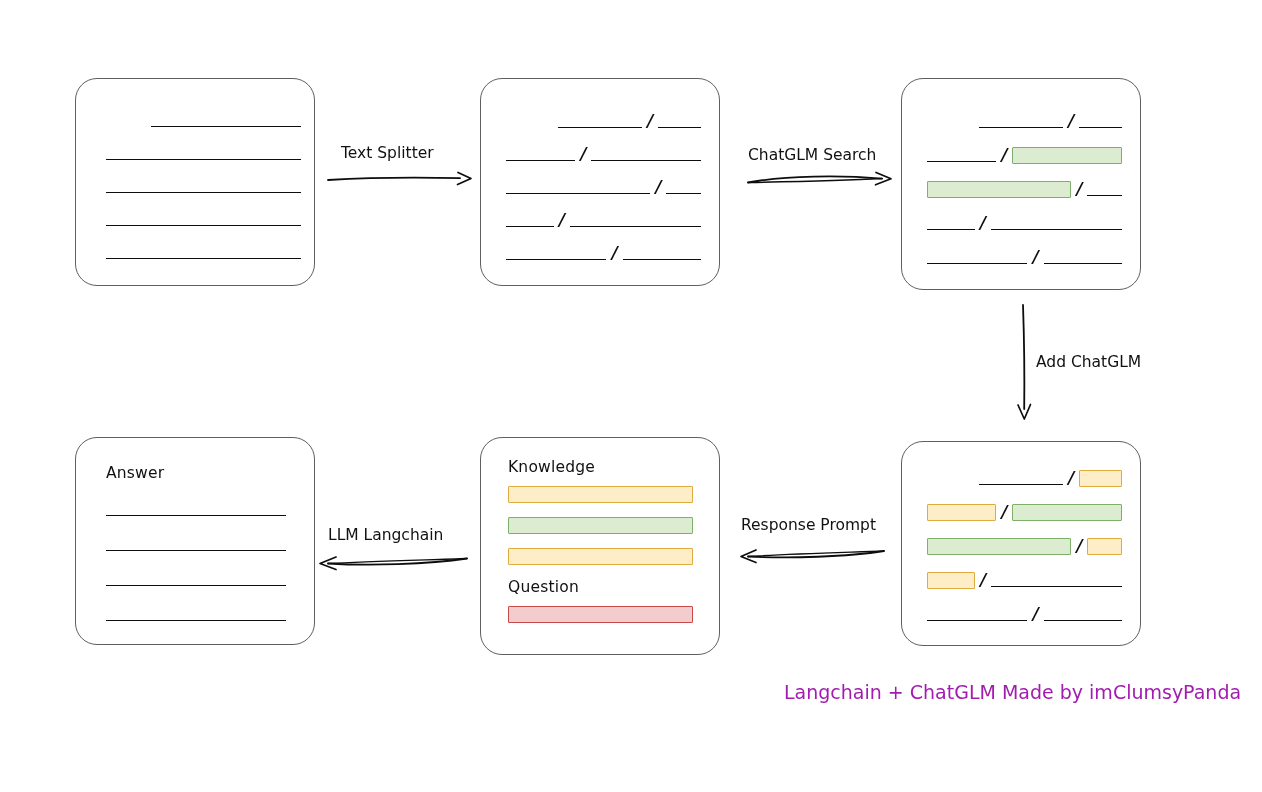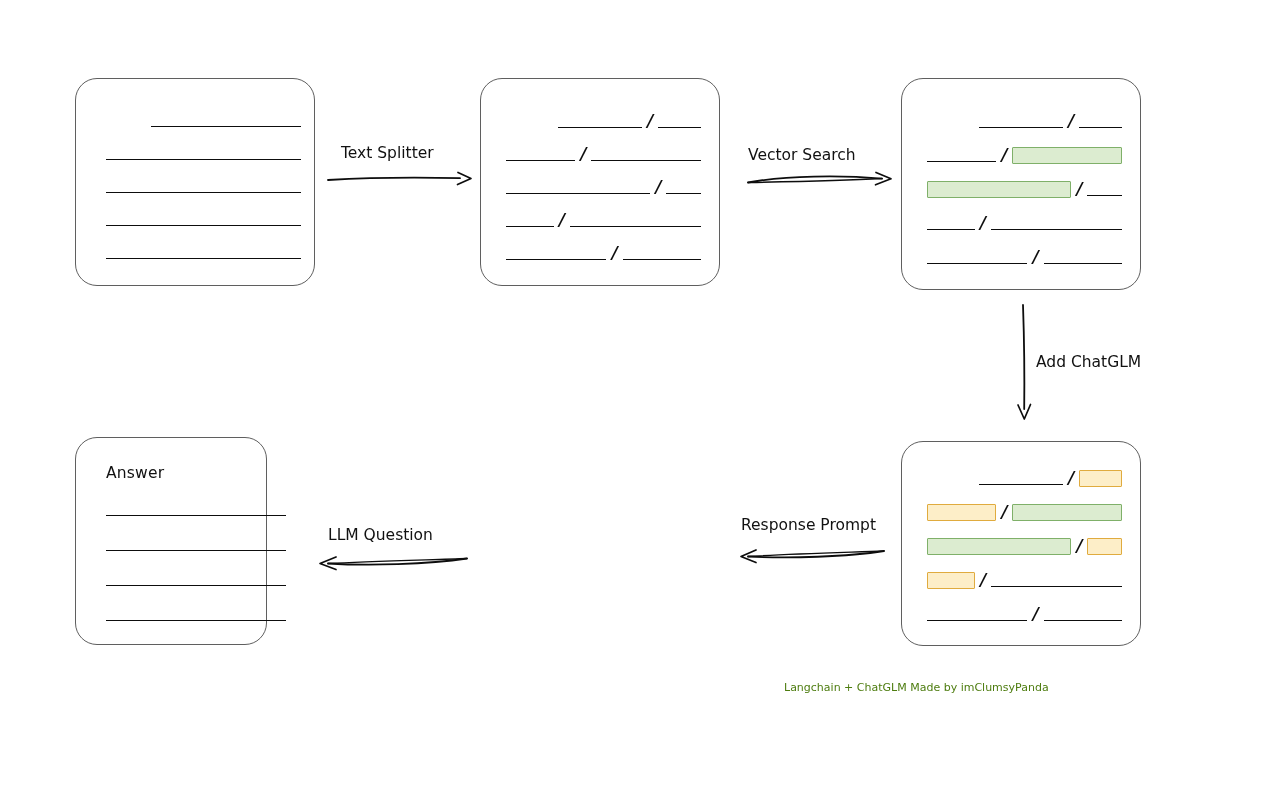--- a/index.html
+++ b/index.html
@@ -76,22 +76,22 @@
   .conn-label {
     position: absolute;
     font-family: "DejaVu Sans", sans-serif;
     font-size: 15.5px;
     color: #111111;
     white-space: nowrap;
   }
   .credit {
     position: absolute;
     font-family: "DejaVu Sans", sans-serif;
-    font-size: 11px;
-    color: #4d7c0f;
+    font-size: 19px;
+    color: #a21caf;
     white-space: nowrap;
   }
 </style>
 </head>
 <body>
 
 <div id="diagram-root">
 
   <div class="doc-box" id="node-source-document" style="left:75px; top:78px; width:240px; height:208px;">
     <div class="rows" id="rows-source-document">
@@ -200,22 +200,40 @@
           <span class="seg-line" style="width: 137px;"></span>
         </div>
         <div class="row" style="left: 25px; top: 164px; width: 195px;">
           <span class="seg-line" style="width: 105px;"></span>
           <span class="seg-slash" style="margin: 0px 5px;">/</span>
           <span class="seg-line" style="width: 82px;"></span>
         </div>
       </div>
   </div>
 
-
-  <div class="doc-box" id="node-answer" style="left:75px; top:437px; width:192px; height:208px;">
+  <div class="doc-box" id="node-prompt" style="left:480px; top:437px; width:240px; height:218px;">
+    <div class="box-label" style="left:27px; top:20px;">Knowledge</div>
+    <div class="box-label" style="left:27px; top:140px;">Question</div>
+    <div class="rows" id="rows-prompt">
+        <div class="row" style="left: 27px; top: 48px; width: 185px;">
+          <span class="seg-chip chip-yellow" style="width: 185px;"></span>
+        </div>
+        <div class="row" style="left: 27px; top: 79px; width: 185px;">
+          <span class="seg-chip chip-green" style="width: 185px;"></span>
+        </div>
+        <div class="row" style="left: 27px; top: 110px; width: 185px;">
+          <span class="seg-chip chip-yellow" style="width: 185px;"></span>
+        </div>
+        <div class="row" style="left: 27px; top: 168px; width: 185px;">
+          <span class="seg-chip chip-red" style="width: 185px;"></span>
+        </div>
+      </div>
+  </div>
+
+  <div class="doc-box" id="node-answer" style="left:75px; top:437px; width:240px; height:208px;">
     <div class="box-label" style="left:30px; top:26px;">Answer</div>
     <div class="rows" id="rows-answer">
         <div class="row" style="left: 30px; top: 63px; width: 180px;">
           <span class="seg-line" style="width: 180px;"></span>
         </div>
         <div class="row" style="left: 30px; top: 98px; width: 180px;">
           <span class="seg-line" style="width: 180px;"></span>
         </div>
         <div class="row" style="left: 30px; top: 133px; width: 180px;">
           <span class="seg-line" style="width: 180px;"></span>
@@ -225,41 +243,41 @@
         </div>
       </div>
   </div>
 
   <div class="conn-label" style="left:341px; top:144px;">Text Splitter</div>
   <svg class="connector" style="left:326px; top:165px;" width="148" height="30" viewBox="0 0 148 30">
     <path d="M2,15 C45,12.5 95,12.2 134,13.2" stroke="#0d0d0d" stroke-width="1.8" fill="none" stroke-linecap="round"></path>
     <path d="M132,7.5 L145,13.4 L131.5,19.5" stroke="#0d0d0d" stroke-width="1.7" fill="none" stroke-linejoin="round" stroke-linecap="round"></path>
   </svg>
 
-  <div class="conn-label" style="left:748px; top:146px;">Vector Search</div>
+  <div class="conn-label" style="left:748px; top:146px;">ChatGLM Search</div>
   <svg class="connector" style="left:746px; top:165px;" width="148" height="30" viewBox="0 0 148 30">
     <path d="M2,17.5 C40,10.5 95,10.0 136,13.6" stroke="#0d0d0d" stroke-width="1.8" fill="none" stroke-linecap="round"></path>
     <path d="M2,17.5 C46,16.8 98,15.8 136,13.6" stroke="#0d0d0d" stroke-width="1.5" fill="none" stroke-linecap="round"></path>
     <path d="M130,7.5 L145,13.8 L129.5,19.8" stroke="#0d0d0d" stroke-width="1.7" fill="none" stroke-linejoin="round" stroke-linecap="round"></path>
   </svg>
 
   <div class="conn-label" style="left:1036px; top:353px;">Add ChatGLM</div>
   <svg class="connector" style="left:1008px; top:303px;" width="34" height="120" viewBox="0 0 34 120">
     <path d="M15,2 C16.3,40 16.6,75 16.2,106" stroke="#0d0d0d" stroke-width="1.8" fill="none" stroke-linecap="round"></path>
     <path d="M10,102 L16.3,116 L22.5,101.5" stroke="#0d0d0d" stroke-width="1.7" fill="none" stroke-linejoin="round" stroke-linecap="round"></path>
   </svg>
 
   <div class="conn-label" style="left:741px; top:516px;">Response Prompt</div>
   <svg class="connector" style="left:738px; top:541px;" width="150" height="30" viewBox="0 0 150 30">
     <path d="M146,10 C110,16 50,17.5 10,15.5" stroke="#0d0d0d" stroke-width="1.8" fill="none" stroke-linecap="round"></path>
     <path d="M146,10 C105,11.5 48,13 10,15.5" stroke="#0d0d0d" stroke-width="1.4" fill="none" stroke-linecap="round"></path>
     <path d="M18,9 L3,15.5 L18,21.5" stroke="#0d0d0d" stroke-width="1.7" fill="none" stroke-linejoin="round" stroke-linecap="round"></path>
   </svg>
 
-  <div class="conn-label" style="left:328px; top:526px;">LLM Question</div>
+  <div class="conn-label" style="left:328px; top:526px;">LLM Langchain</div>
   <svg class="connector" style="left:316px; top:548px;" width="155" height="30" viewBox="0 0 155 30">
     <path d="M151,10.5 C112,16.5 52,18 12,15.5" stroke="#0d0d0d" stroke-width="1.8" fill="none" stroke-linecap="round"></path>
     <path d="M151,10.5 C108,12 50,13.5 12,15.5" stroke="#0d0d0d" stroke-width="1.4" fill="none" stroke-linecap="round"></path>
     <path d="M20,9 L4,15.5 L20,21.5" stroke="#0d0d0d" stroke-width="1.7" fill="none" stroke-linejoin="round" stroke-linecap="round"></path>
   </svg>
 
   <div class="credit" style="left:784px; top:681px;">Langchain + ChatGLM Made by imClumsyPanda</div>
 
 </div>
 

